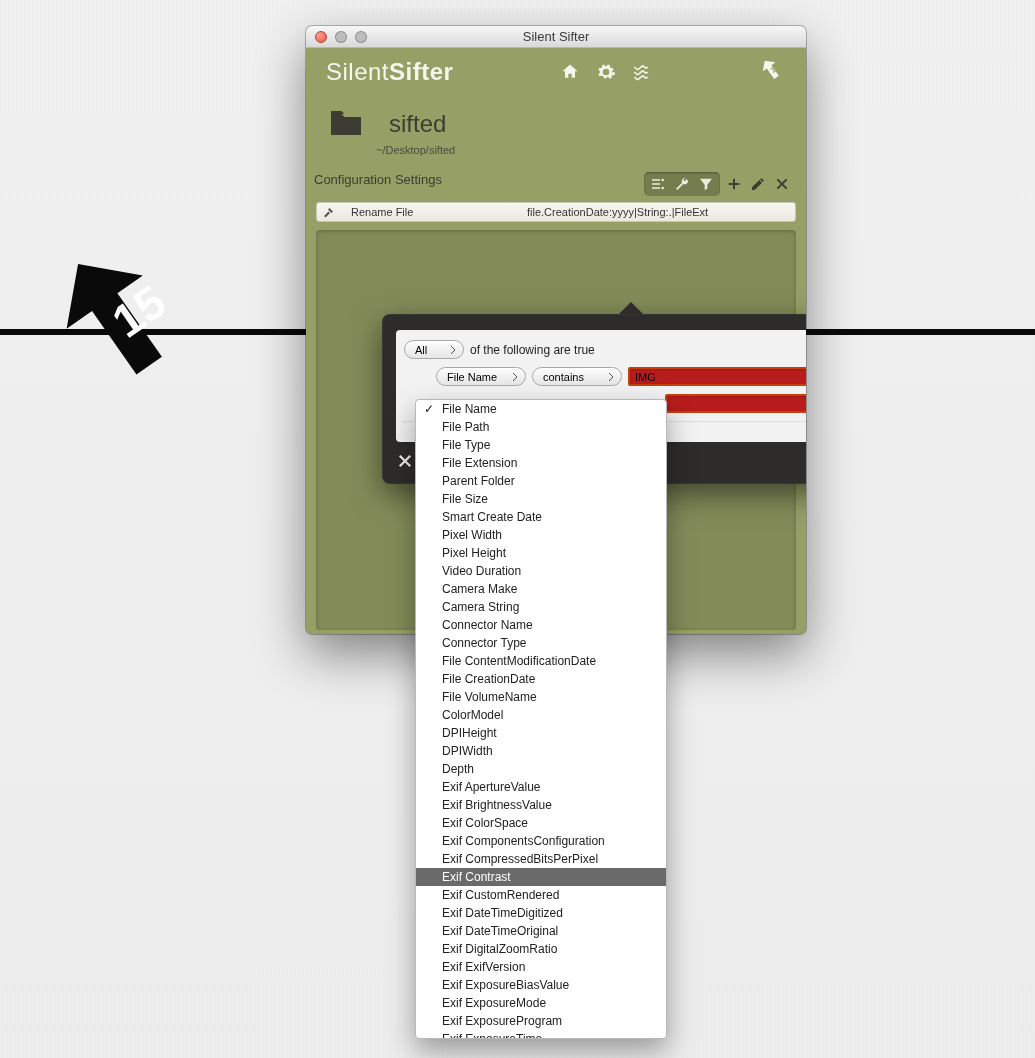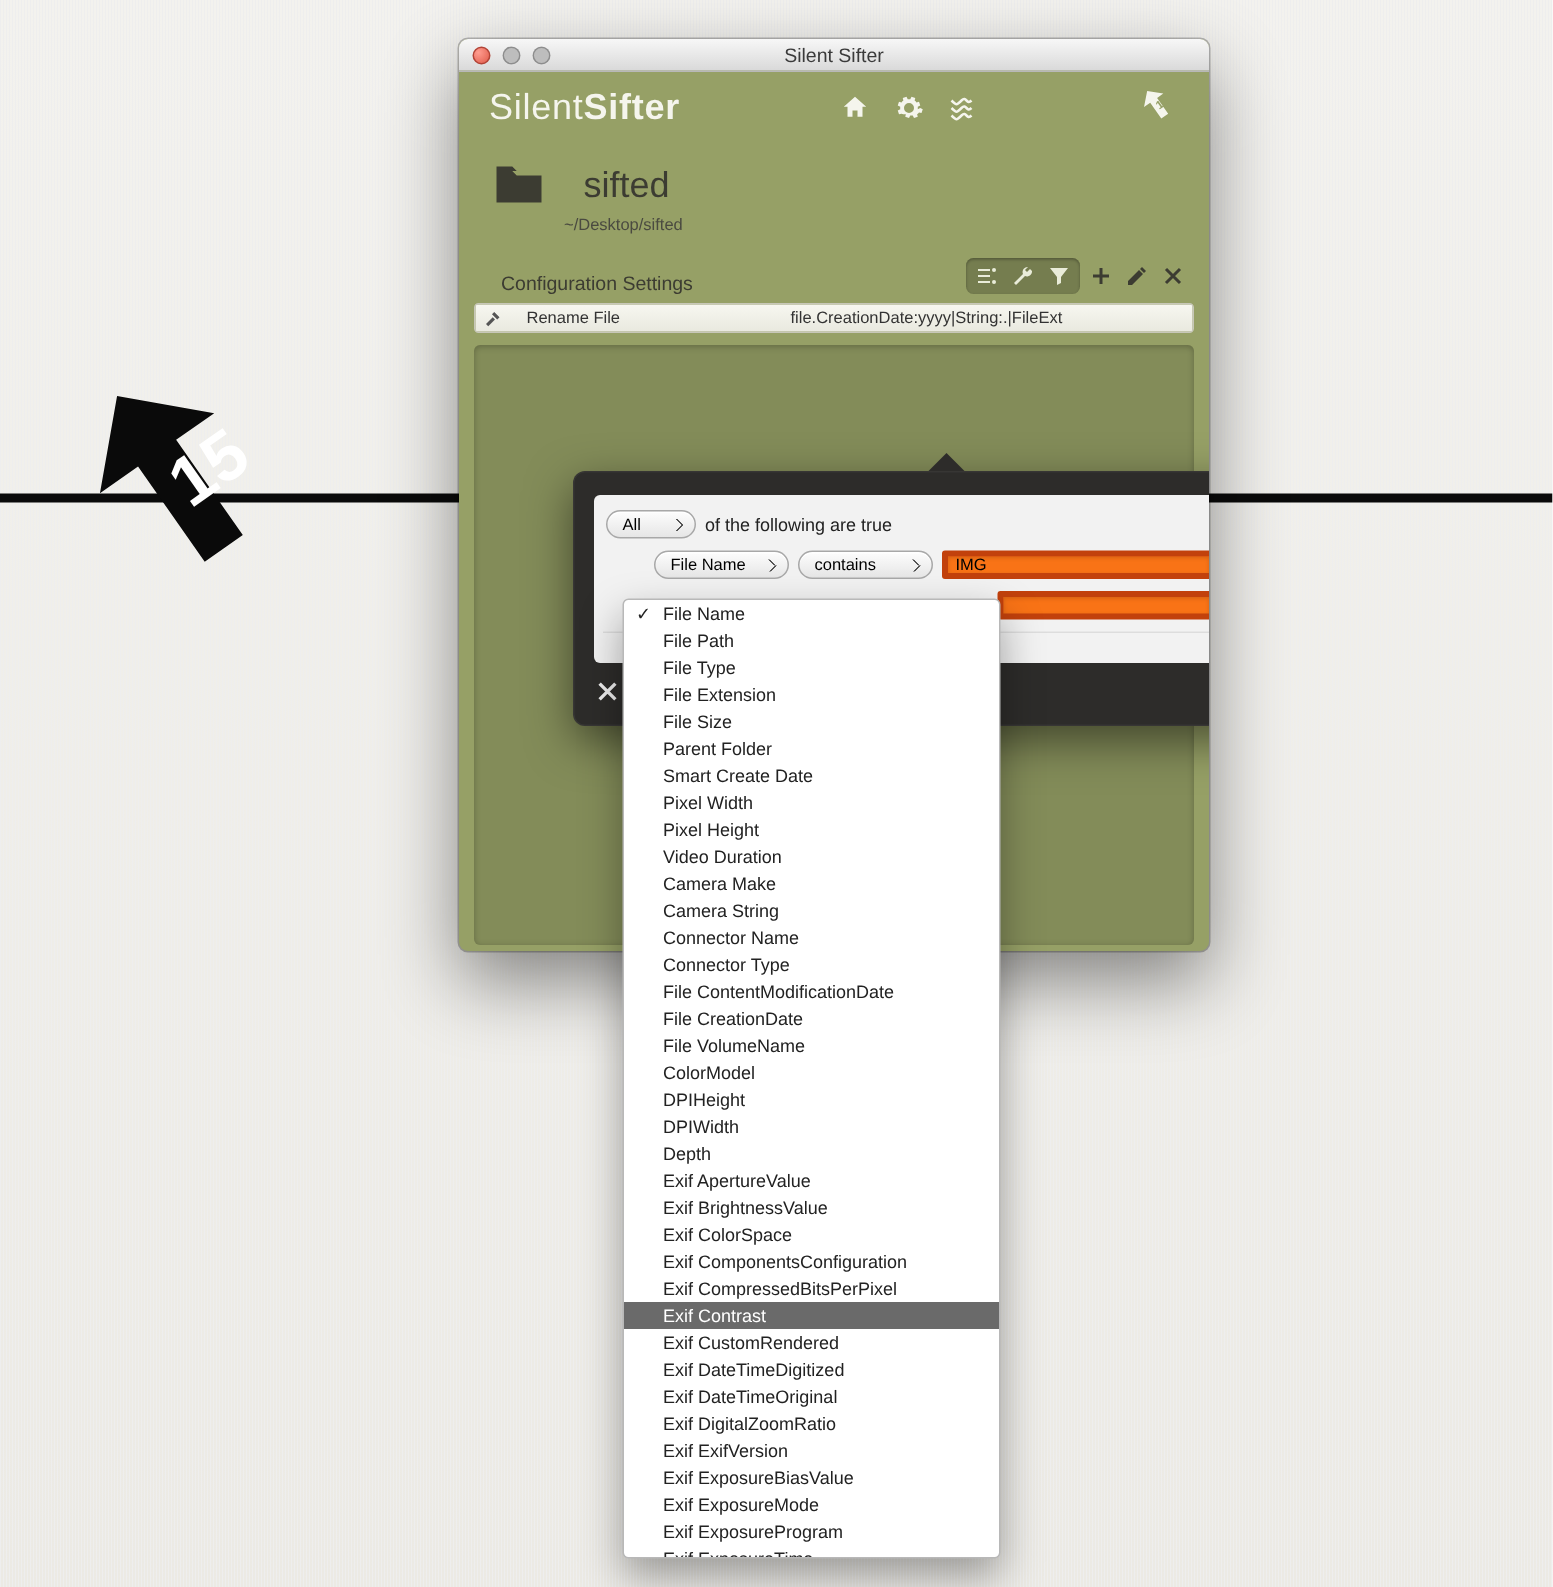--- a/index.html
+++ b/index.html
@@ -83,22 +83,22 @@
   .ic { width:20px; height:20px; display:inline-block; }
   .folder-block {
     padding: 12px 22px 4px 22px;
     color: #3c3c32;
   }
   .folder-row { display:flex; align-items:flex-end; gap:25px; }
   .folder-icon { width:36px; height:30px; }
   .folder-name { font-size: 24px; font-weight: 400; color:#3c3c32; }
   .folder-path { margin-left:48px; font-size:11px; color:#4a4a40; padding-top:6px;}
   .config-row {
-    display:flex; align-items:flex-end; justify-content:space-between;
-    padding: 12px 16px 6px 28px;
+    display:flex; align-items:flex-start; justify-content:space-between;
+    padding: 12px 16px 6px 8px;
     color:#3c3c32;
   }
   .config-row .label { font-size:13px; }
   .config-tools { display:flex; align-items:center; gap:6px; }
   .tool-group {
     background: rgba(0,0,0,.22);
     border-radius:5px;
     padding:4px 6px;
     display:flex; gap:8px;
     box-shadow: inset 0 1px 2px rgba(0,0,0,.3);
@@ -176,23 +176,23 @@
     width:6px; height:8px; transform:translateY(-50%);
     background:
       linear-gradient(45deg, transparent 3px, #555 3px 4px, transparent 4px) top/6px 4px no-repeat,
       linear-gradient(-45deg, transparent 3px, #555 3px 4px, transparent 4px) bottom/6px 4px no-repeat;
   }
   .critpad { width:26px; }
   .crit-text { font-size:12px; color:#222; }
   .mac-input {
     flex:1;
     height:19px;
-    border:4px solid #c2410c;
+    border:2px solid #c2410c;
     border-radius:2px;
-    background:#f97316;
+    background:#b91c1c;
     font-size:11px;
     padding:0 5px;
     box-shadow: inset 0 1px 3px rgba(0,0,0,.15);
   }
   .pm-btn {
     width:18px; height:18px; border-radius:50%;
     background: linear-gradient(#fafafa,#dcdcdc);
     border:1px solid #9a9a9a;
     display:inline-flex; align-items:center; justify-content:center;
     font-size:12px; color:#444; line-height:1;
@@ -416,22 +416,22 @@
     </div>
 
   </div>
 </div>
 
 <div class="dropdown" id="dropdown">
     <div class="dd-item checked">File Name</div>
     <div class="dd-item">File Path</div>
     <div class="dd-item">File Type</div>
     <div class="dd-item">File Extension</div>
+    <div class="dd-item">Parent Folder</div>
     <div class="dd-item">File Size</div>
-    <div class="dd-item">Parent Folder</div>
     <div class="dd-item">Smart Create Date</div>
     <div class="dd-item">Pixel Width</div>
     <div class="dd-item">Pixel Height</div>
     <div class="dd-item">Video Duration</div>
     <div class="dd-item">Camera Make</div>
     <div class="dd-item">Camera String</div>
     <div class="dd-item">Connector Name</div>
     <div class="dd-item">Connector Type</div>
     <div class="dd-item">File ContentModificationDate</div>
     <div class="dd-item">File CreationDate</div>

